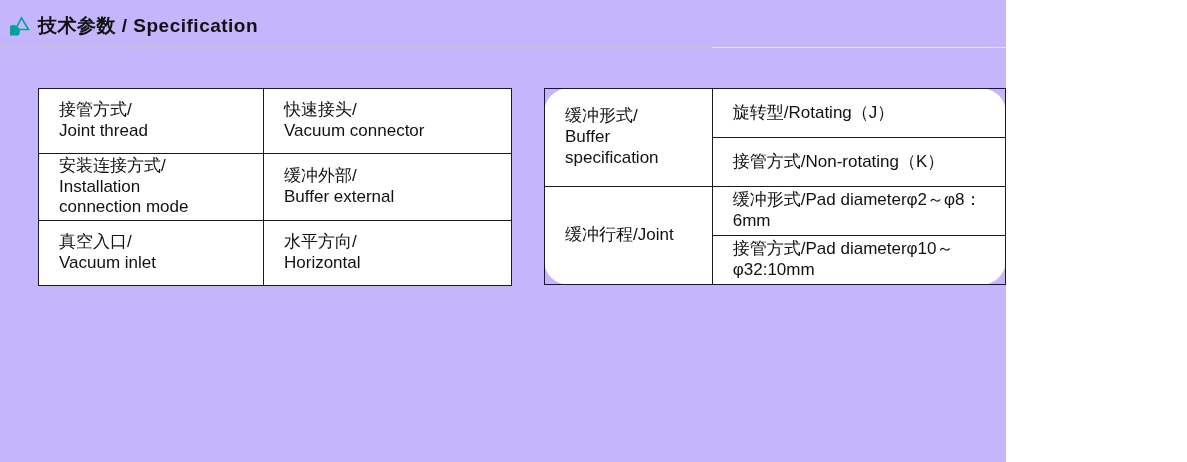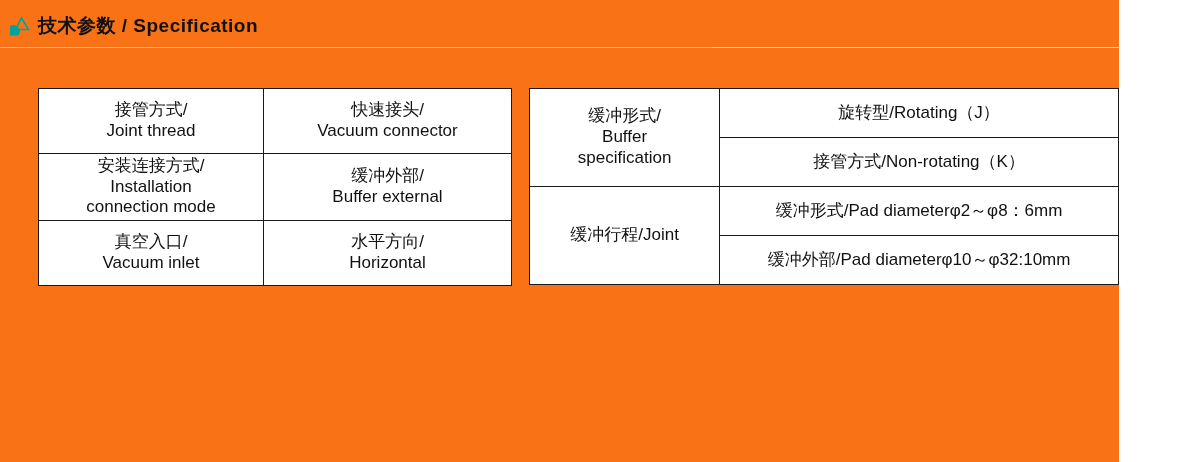--- a/index.html
+++ b/index.html
@@ -4,23 +4,23 @@
 <style>
   * { box-sizing: border-box; }
   html, body { margin: 0; padding: 0; }
   body {
     background: #ffffff;
     font-family: "Liberation Sans", sans-serif;
     color: #111111;
   }
   .page {
     position: relative;
-    width: 1119px;
+    width: 1006px;
     height: 462px;
-    background: #f97316;
+    background: #c4b5fd;
     overflow: hidden;
   }
   .header {
     position: absolute;
     left: 8px;
     top: 13px;
     display: flex;
     align-items: center;
     gap: 8px;
   }
@@ -50,33 +50,32 @@
     background: #e4e4e4;
   }
   table.spec {
     position: absolute;
     border-collapse: collapse;
     table-layout: fixed;
     background: #ffffff;
   }
   table.spec td {
     border: 1px solid #1a1a1a;
-    text-align: center;
     vertical-align: middle;
     font-size: 17px;
     line-height: 1.22;
     white-space: pre-line;
     padding: 2px 20px;
     color: #111111;
   }
   #left-table { left: 38px; top: 88px; }
   #left-table col.c1 { width: 225px; }
   #left-table col.c2 { width: 248px; }
   #left-table tr { height: 65px; }
-  #right-table { left: 529px; top: 88px; }
+  #right-table { left: 544px; top: 88px; border-radius: 25px; }
   #right-table col.g { width: 193px; }
   #right-table col.v { width: 412px; }
   #right-table tr { height: 49px; }
 </style>
 </head>
 <body>
 
 <div class="page">
 
   <div class="header">
@@ -133,18 +132,18 @@
         <td>旋转型/Rotating（J）</td>
       </tr>
       <tr>
         <td>接管方式/Non-rotating（K）</td>
       </tr>
       <tr>
         <td rowspan="2">缓冲行程/Joint</td>
         <td>缓冲形式/Pad diameterφ2～φ8：6mm</td>
       </tr>
       <tr>
-        <td>缓冲外部/Pad diameterφ10～φ32:10mm</td>
+        <td>接管方式/Pad diameterφ10～φ32:10mm</td>
       </tr>
     </tbody>
   </table>
 
 </div>
 
 </body></html>

